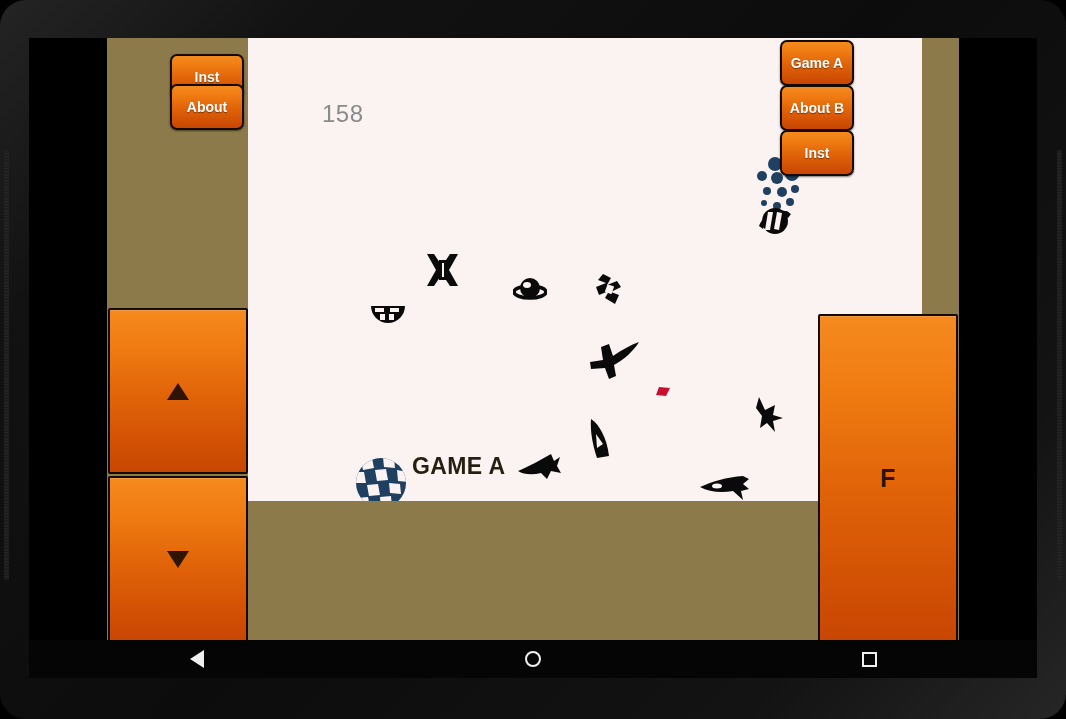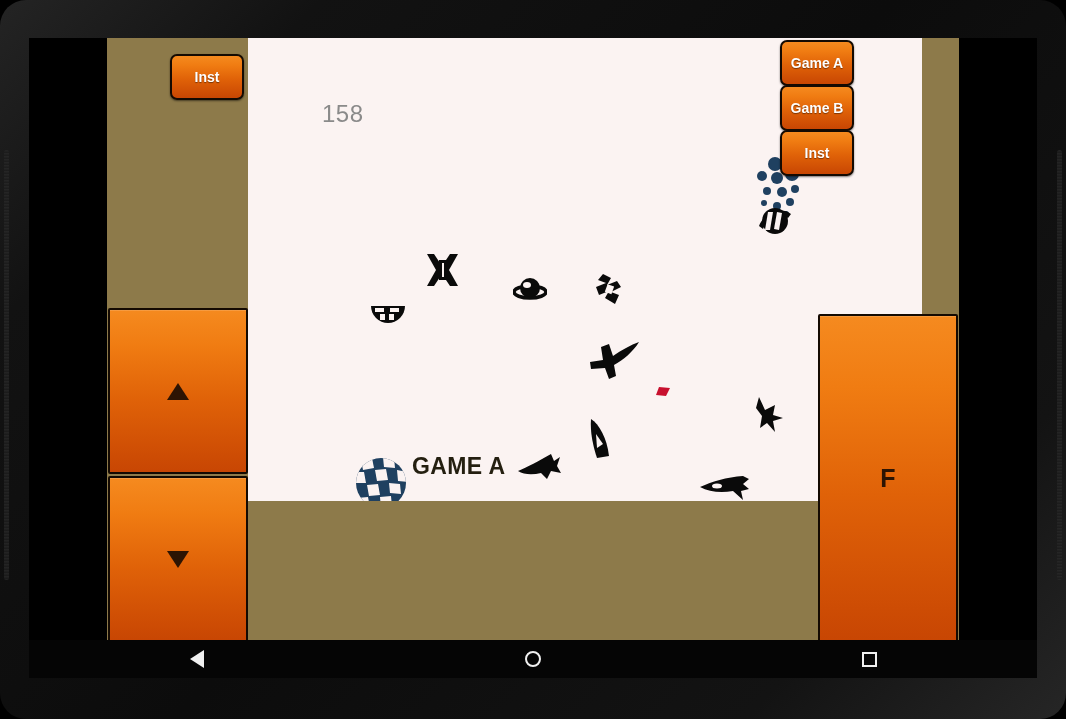--- a/index.html
+++ b/index.html
@@ -324,26 +324,29 @@
               </g>
               <path d="M26 2 A25 25 0 0 1 26 52 L44 52 A3 3 0 0 0 47 49 L47 6 A3 3 0 0 0 44 2 Z" fill="#1F4060" opacity="0.0"></path>
             </svg>
           </div>
 
         </div>
 
         <div class="ctrl-btn menu-btn" id="btn-inst">
           <span>Inst</span>
         </div>
+        <div class="ctrl-btn menu-btn" id="btn-about">
+          <span>About</span>
+        </div>
 
         <div class="ctrl-btn menu-btn" id="btn-game-a">
           <span>Game A</span>
         </div>
         <div class="ctrl-btn menu-btn" id="btn-game-b">
-          <span>Game B</span>
+          <span>About B</span>
         </div>
         <div class="ctrl-btn menu-btn" id="btn-score">
           <span>Inst</span>
         </div>
 
         <div class="ctrl-btn pad-btn" id="btn-up">
           <span class="arrow-glyph arrow-up"></span>
         </div>
         <div class="ctrl-btn pad-btn" id="btn-down">
           <span class="arrow-glyph arrow-down"></span>

